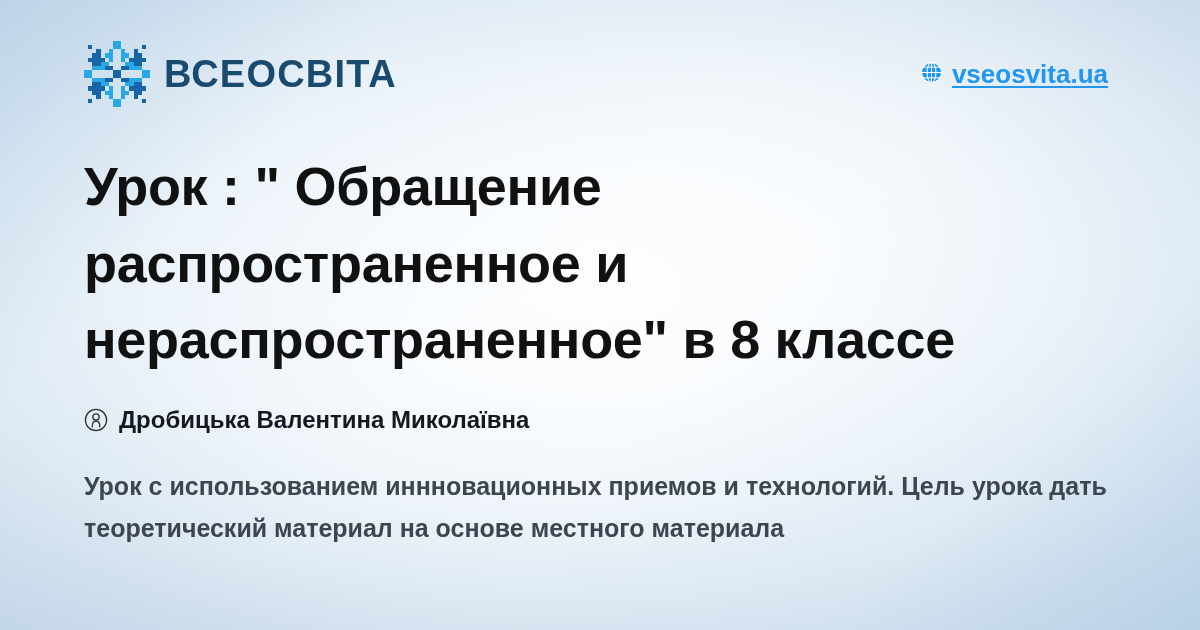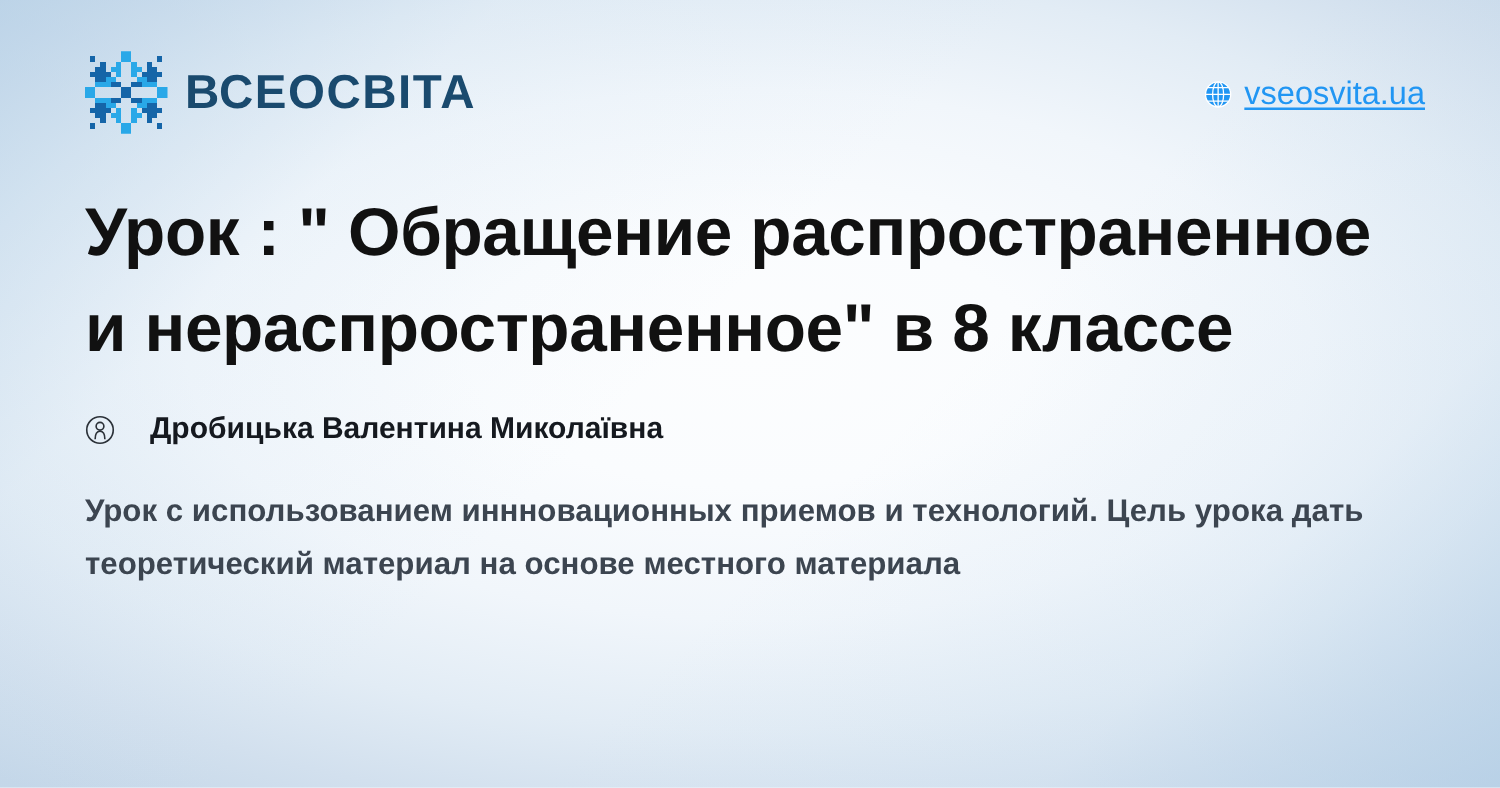--- a/index.html
+++ b/index.html
@@ -40,23 +40,24 @@
       rgba(255,255,255,0) 45%,
       rgba(255,255,255,0) 58%,
       rgba(205,224,240,0.22) 80%,
       rgba(178,206,230,0.58) 100%);
     pointer-events: none;
   }
 
   .inner {
     position: relative;
     z-index: 2;
-    padding: 40px 60px 0 68px;
+    padding: 40px 92px 0 68px;
     height: 100%;
     box-sizing: border-box;
+    margin-left: 16px;
   }
 
   
   .header {
     display: flex;
     align-items: center;
     justify-content: space-between;
     height: 68px;
   }
 
@@ -77,23 +78,24 @@
     font-size: 38px;
     font-weight: bold;
     letter-spacing: 1.2px;
     color: #1a4a6e;
     line-height: 1;
     white-space: nowrap;
   }
 
   .site-link {
     display: flex;
-    align-items: flex-end;
+    align-items: flex-start;
     gap: 9px;
     text-decoration: none;
+    font-weight: bold;
   }
 
   .globe-icon {
     width: 23px;
     height: 23px;
     flex: none;
     display: block;
   }
 
   .site-link-label {
@@ -115,21 +117,21 @@
     line-height: 1.42;
     letter-spacing: -0.3px;
     max-width: 1070px;
     word-wrap: break-word;
   }
 
   
   .author {
     display: flex;
     align-items: center;
-    gap: 28px;
+    gap: 11px;
     margin-top: 28px;
   }
 
   .author-icon {
     width: 24px;
     height: 24px;
     flex: none;
     display: block;
   }
 

